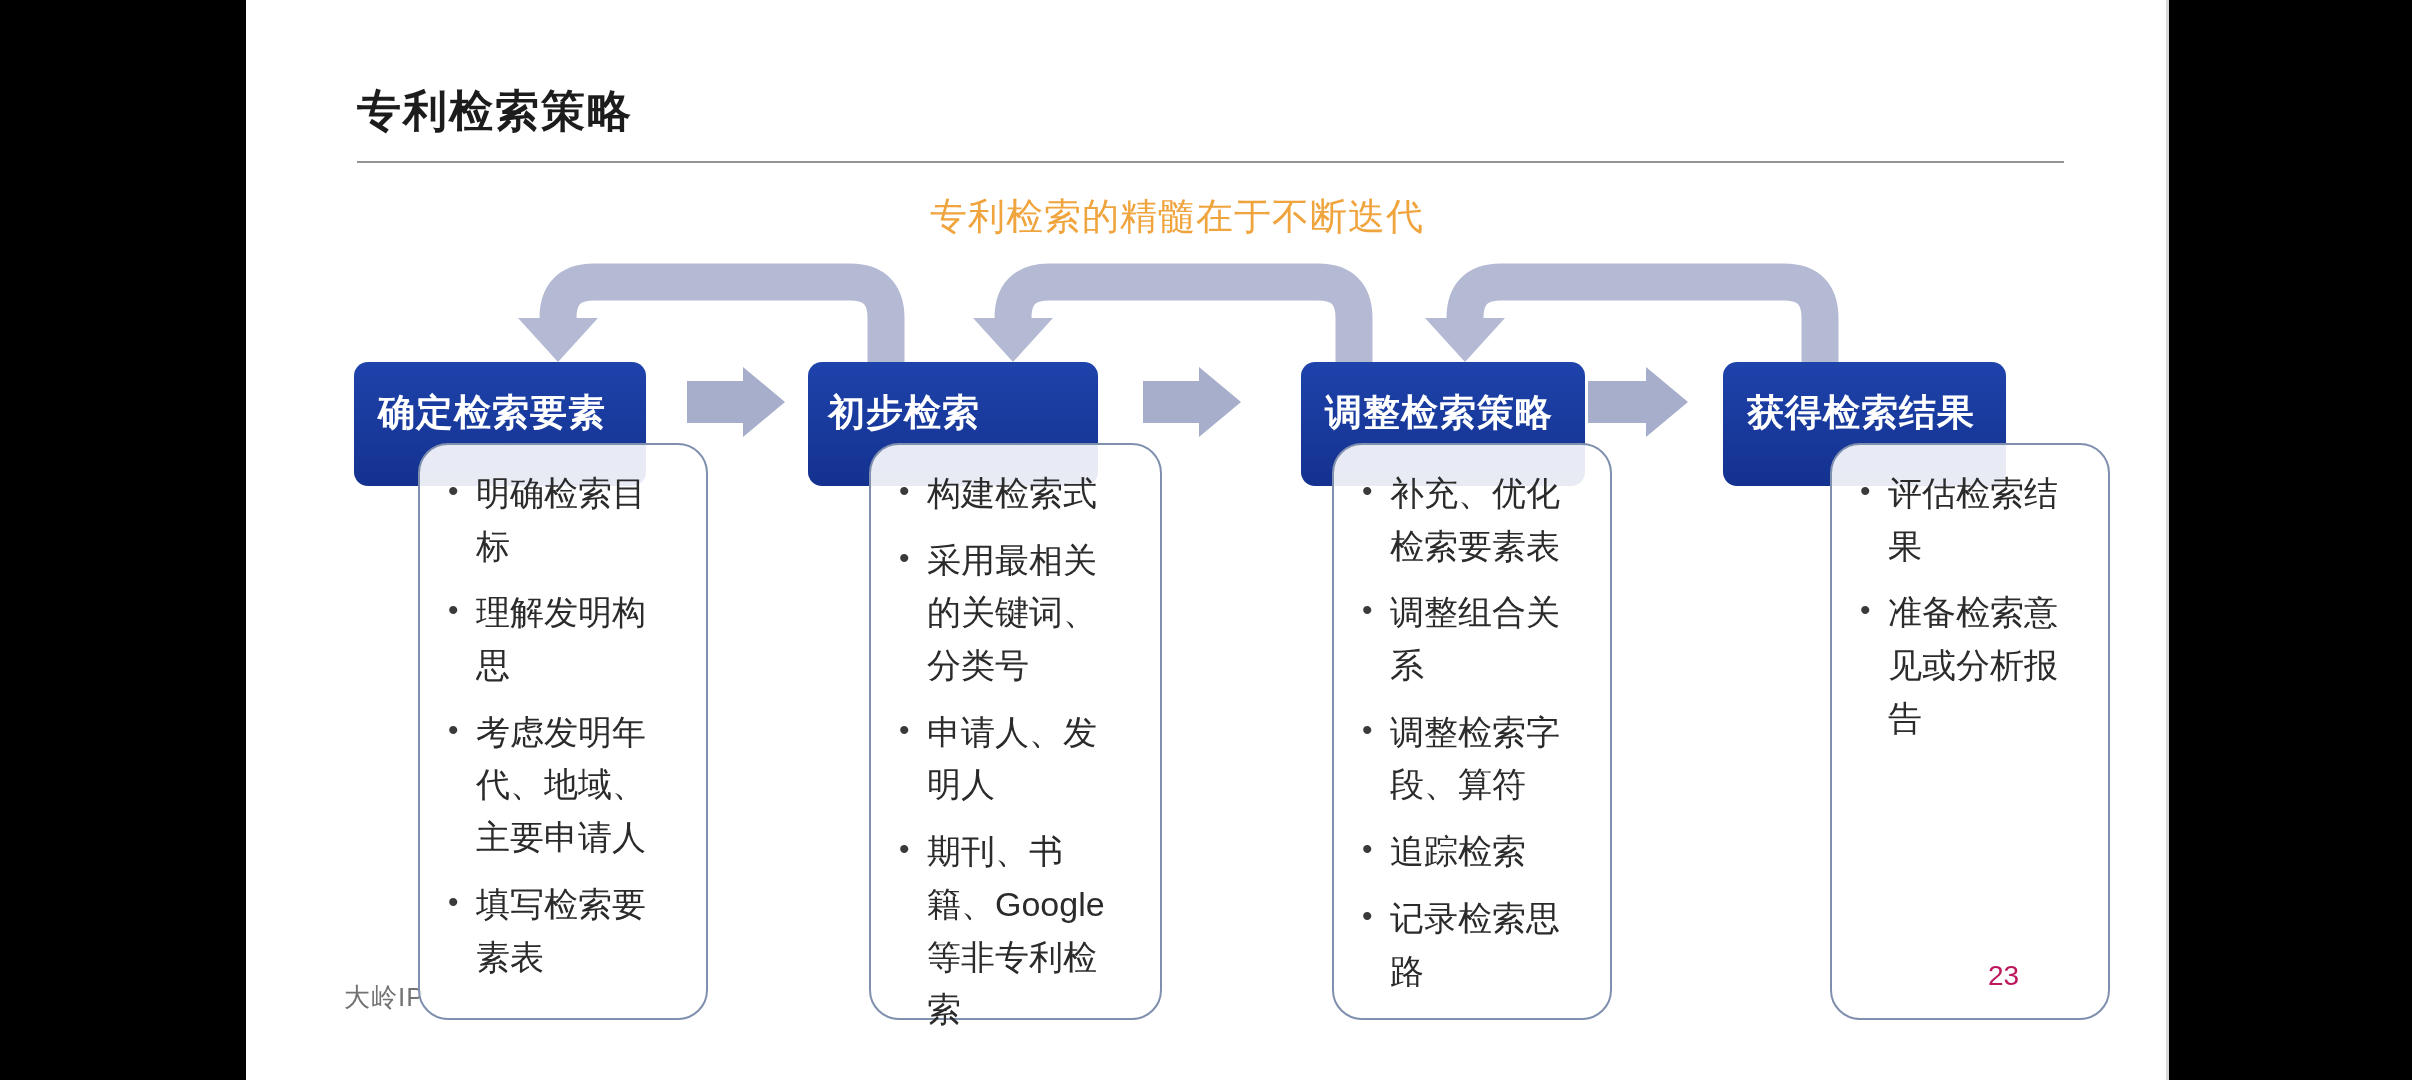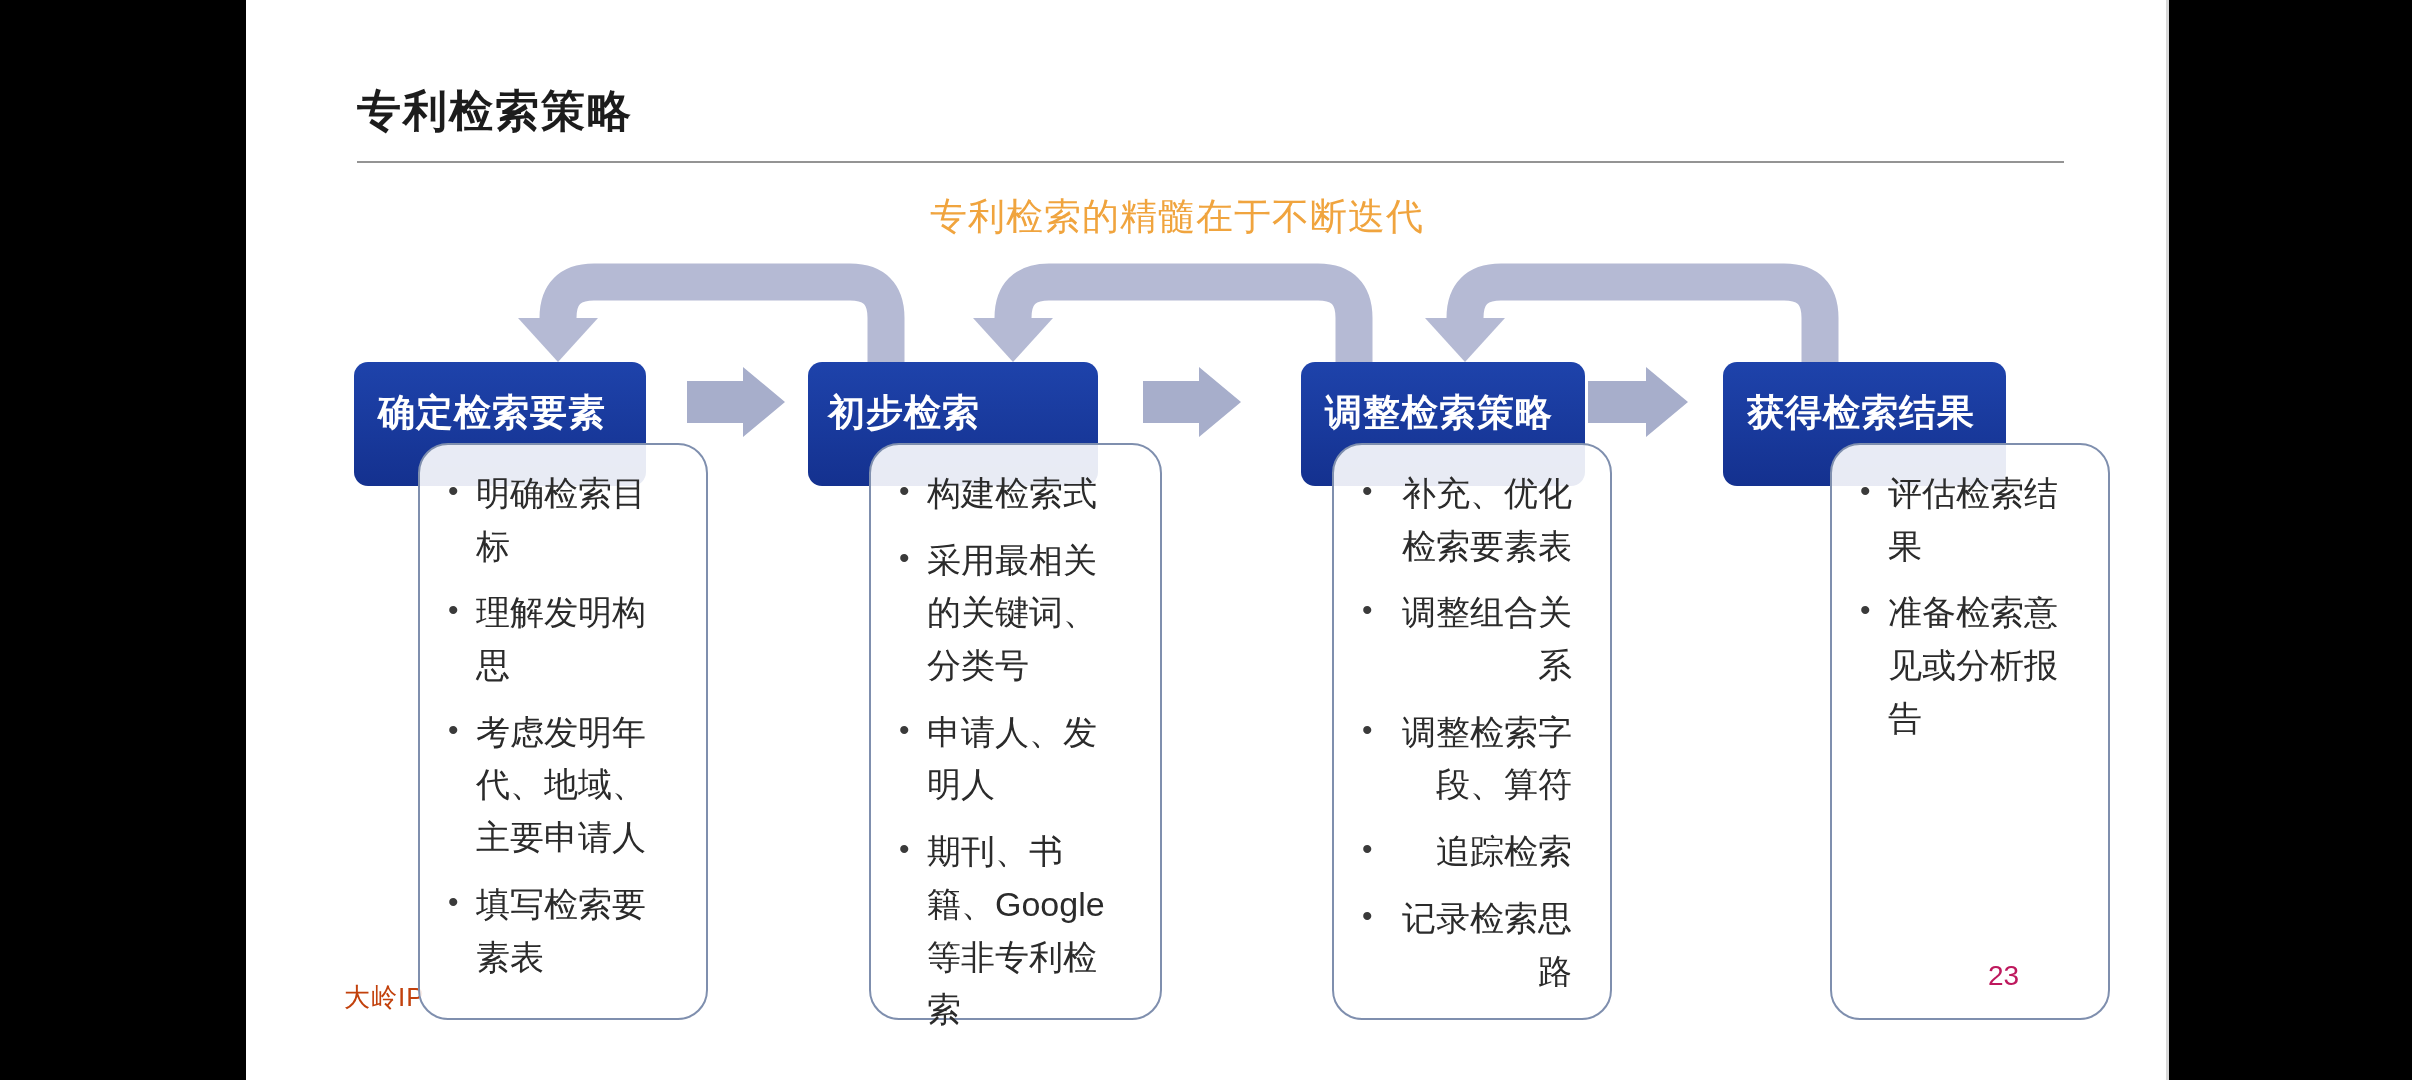--- a/index.html
+++ b/index.html
@@ -38,21 +38,21 @@
   .step-card ul{list-style:none;margin:0;padding:0;}
   .step-card li{
     position:relative;font-size:34px;line-height:1.55;color:#2b2b2b;
     margin-bottom:14px;
   }
   .step-card li::before{
     content:"\2022";position:absolute;left:-28px;top:1px;
     font-size:30px;color:#3a3a3a;
   }
   .watermark{
-    position:absolute;left:344px;top:980px;font-size:26px;color:#c2410c;
+    position:absolute;left:344px;top:980px;font-size:26px;color:#737373;
     letter-spacing:1px;z-index:2;
   }
   .page-number{
     position:absolute;left:1988px;top:960px;font-size:28px;color:#be185d;z-index:4;
   }
 </style>
 </head>
 <body>
 
 <div class="screen">
@@ -99,21 +99,21 @@
     </ul>
   </div>
   <div class="step-card" style="left:869px;width:293px;">
     <ul>
       <li>构建检索式</li>
       <li>采用最相关的关键词、分类号</li>
       <li>申请人、发明人</li>
       <li>期刊、书籍、Google等非专利检索</li>
     </ul>
   </div>
-  <div class="step-card" style="left:1332px;width:280px;text-align:right;">
+  <div class="step-card" style="left:1332px;width:280px;">
     <ul>
       <li>补充、优化检索要素表</li>
       <li>调整组合关系</li>
       <li>调整检索字段、算符</li>
       <li>追踪检索</li>
       <li>记录检索思路</li>
     </ul>
   </div>
   <div class="step-card" style="left:1790px;width:280px;margin-left:40px;">
     <ul>

